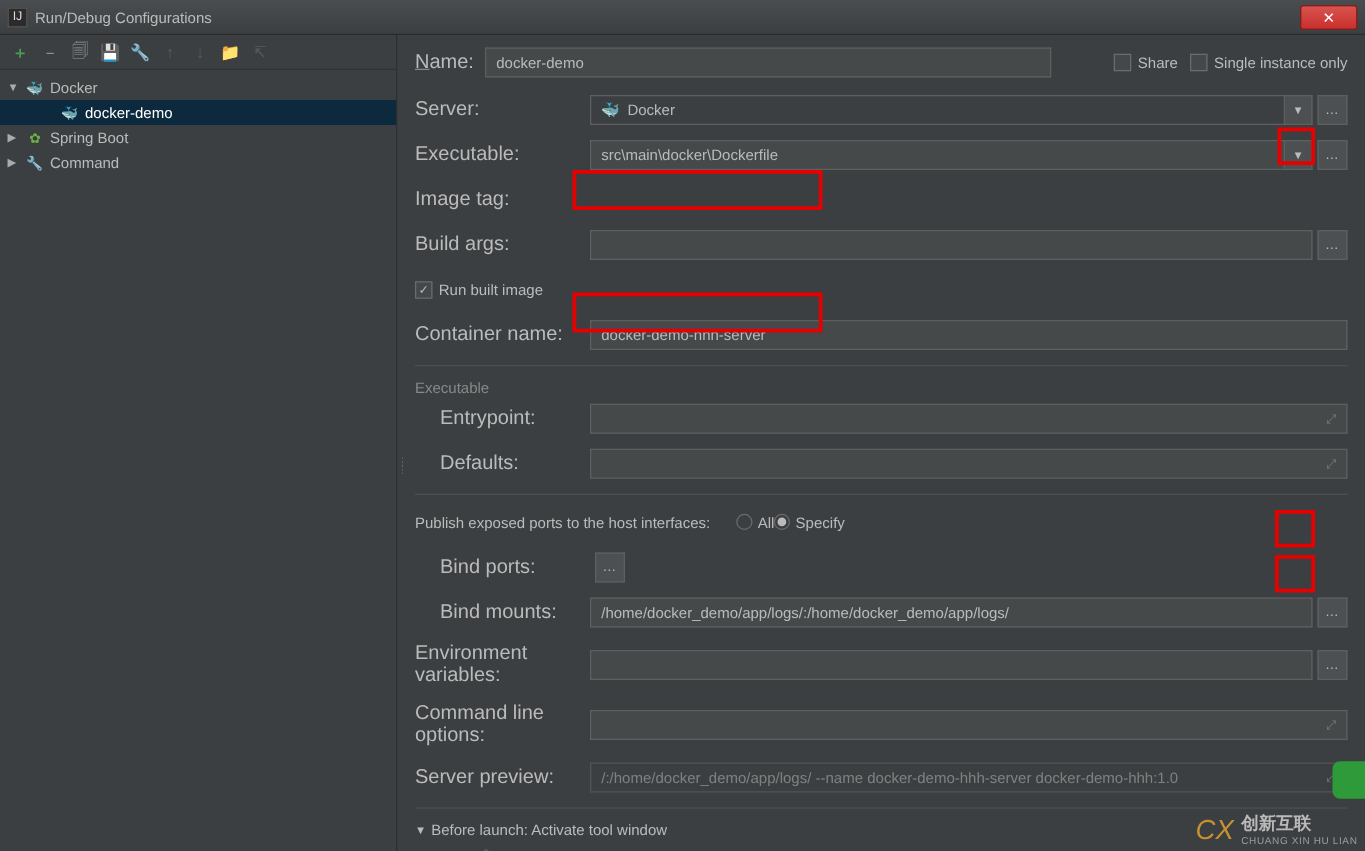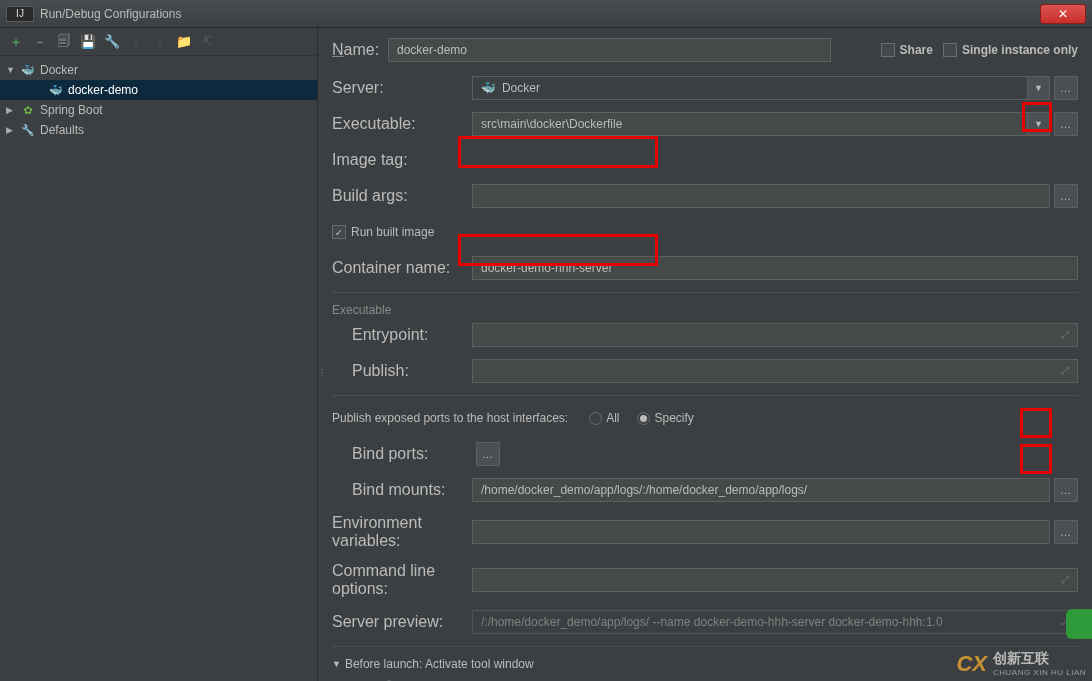--- a/index.html
+++ b/index.html
@@ -1,20 +1,20 @@
 <!DOCTYPE html>
 <html><head>
 <meta charset="utf-8">
 <style>
 * { box-sizing: border-box; margin: 0; padding: 0; font-family: "Segoe UI", Arial, sans-serif; }
 body { background: #3c3f41; color: #bbbbbb; font-size: 12px; width: 1092px; height: 681px; overflow: hidden; position: relative; }
 
 
 .titlebar { height: 28px; background: linear-gradient(#4a4d4f, #3c3f41); display: flex; align-items: center; padding: 0 6px; border-bottom: 1px solid #2b2b2b; }
-.titlebar .app-icon { width: 28px; height: 16px; background: #2b2b2b; border: 1px solid #5a5a5a; display: flex; align-items: center; justify-content: center; font-size: 10px; color: #ddd; margin-right: 6px; }
+.titlebar .app-icon { width: 16px; height: 16px; background: #2b2b2b; border: 1px solid #5a5a5a; display: flex; align-items: center; justify-content: center; font-size: 10px; color: #ddd; margin-right: 6px; }
 .titlebar .title { font-size: 12px; color: #bbbbbb; }
 .titlebar .spacer { flex: 1; }
 .titlebar .close-btn { width: 46px; height: 20px; background: linear-gradient(#d9534f,#c9302c); border: 1px solid #8b1a1a; border-radius: 3px; color: #fff; display: flex; align-items: center; justify-content: center; font-size: 12px; cursor: pointer; }
 
 
 .main { display: flex; height: calc(100% - 28px); }
 .sidebar { width: 318px; background: #3c3f41; border-right: 1px solid #2b2b2b; display: flex; flex-direction: column; }
 .content { flex: 1; background: #3c3f41; padding: 10px 14px 0 14px; overflow: hidden; position: relative; }
 
 
@@ -46,45 +46,45 @@
 .input-box .expand-ic { margin-left: auto; color: #7a7a7a; font-size: 10px; }
 .dropdown-arrow { width: 22px; height: 24px; background: #4c5052; border: 1px solid #5e6060; border-left: none; display: flex; align-items: center; justify-content: center; color: #bbb; font-size: 9px; cursor: pointer; }
 .browse-btn { width: 24px; height: 24px; background: #4c5052; border: 1px solid #5e6060; margin-left: 4px; display: flex; align-items: center; justify-content: center; color: #bbb; cursor: pointer; font-size: 11px; letter-spacing: 1px; }
 
 
 .top-row { display: flex; align-items: center; margin-bottom: 14px; }
 .top-row .label { width: 56px; }
 .top-row .name-input { flex: 1; margin-right: 40px; }
 .check { width: 14px; height: 14px; border: 1px solid #6b6b6b; background: #43494a; margin-right: 5px; display: inline-flex; align-items: center; justify-content: center; font-size: 10px; color: #bbbbbb; }
 .check.checked::after { content: "✓"; }
-.share-group, .single-group { display: flex; align-items: center; color: #bbbbbb; margin-left: 10px; cursor: pointer; font-weight: bold; }
+.share-group, .single-group { display: flex; align-items: center; color: #bbbbbb; margin-left: 10px; cursor: pointer; }
 
 
 .hr { border: none; border-top: 1px solid #4e4e4e; margin: 8px 0 10px 0; }
 .section-title { color: #888; font-size: 12px; margin-bottom: 6px; }
 
 
 .radio { width: 13px; height: 13px; border: 1px solid #6b6b6b; border-radius: 50%; margin-right: 4px; display: inline-flex; align-items: center; justify-content: center; }
 .radio.selected::after { content: ""; width: 7px; height: 7px; background: #bbbbbb; border-radius: 50%; }
-.radio-label { margin-right: 18px; cursor: pointer; display: flex; align-items: flex-end; }
+.radio-label { cursor: pointer; display: flex; align-items: flex-start; }
 
 
 .hl-red { position: absolute; border: 3px solid #e60000; pointer-events: none; }
 
 
 .before-launch { margin-top: 10px; }
 .before-launch .bl-header { display:flex; align-items:center; cursor:pointer; color:#bbbbbb; font-size:12px; }
 .bl-toolbar { display:flex; gap:10px; padding: 6px 4px 4px 4px; }
 .bl-toolbar .ticon { width:14px; height:14px; display:flex; align-items:center; justify-content:center; font-size:13px; color:#6b6b6b; }
 .bl-toolbar .ticon.add { color:#499c54; }
 .bl-empty { text-align:center; color:#777; padding:4px 0 0 0; font-size:12px; }
 
 
 .watermark { position:absolute; right:6px; bottom:4px; color:#cfcfcf; font-size:11px; display:flex; align-items:center; gap:6px; opacity:0.85; }
-.watermark .cx { font-size:22px; font-weight:bold; color:#e0a030; font-style:italic;margin-left:24px; }
+.watermark .cx { font-size:22px; font-weight:normal; color:#e0a030; font-style:italic;margin-left:24px; }
 .green-blob { position:absolute; right:0; bottom:42px; width:26px; height:30px; background:#2e9a3a; border-radius:6px 0 0 6px; }
 
 
 .drag-handle { position:absolute; left:0; top:340px; width:4px; height:30px; color:#666; font-size:8px; line-height:3px; }
 </style>
 </head>
 <body>
 
 <div class="titlebar">
   <div class="app-icon">IJ</div>
@@ -118,21 +118,21 @@
         <span>docker-demo</span>
       </div>
       <div class="tree-row level1">
         <span class="arrow">▶</span>
         <span class="node-icon spring-icon">✿</span>
         <span>Spring Boot</span>
       </div>
       <div class="tree-row level1">
         <span class="arrow">▶</span>
         <span class="node-icon defaults-icon">🔧</span>
-        <span>Defaults</span>
+        <span>Command</span>
       </div>
     </div>
   </div>
 
   <div class="content">
     <div class="drag-handle">⋮<br>⋮<br>⋮</div>
 
     <div class="form-row top-row">
       <span class="label"><span class="underline">N</span><span textcontent="Name:">ame:</span></span>
       <div class="input-box name-input">
@@ -196,21 +196,21 @@
     <hr class="hr">
     <div class="section-title">Executable</div>
 
     <div class="form-row">
       <span class="label indent">Entrypoint:</span>
       <div class="input-box">
           <span class="expand-ic">⤢</span>
         </div>
     </div>
     <div class="form-row">
-      <span class="label indent">Publish:</span>
+      <span class="label indent">Defaults:</span>
       <div class="input-box">
           <span class="expand-ic">⤢</span>
         </div>
     </div>
 
     <hr class="hr">
 
     <div class="form-row">
       <span style="margin-right:21px">Publish exposed ports to the host interfaces:</span>
       <label class="radio-label">

